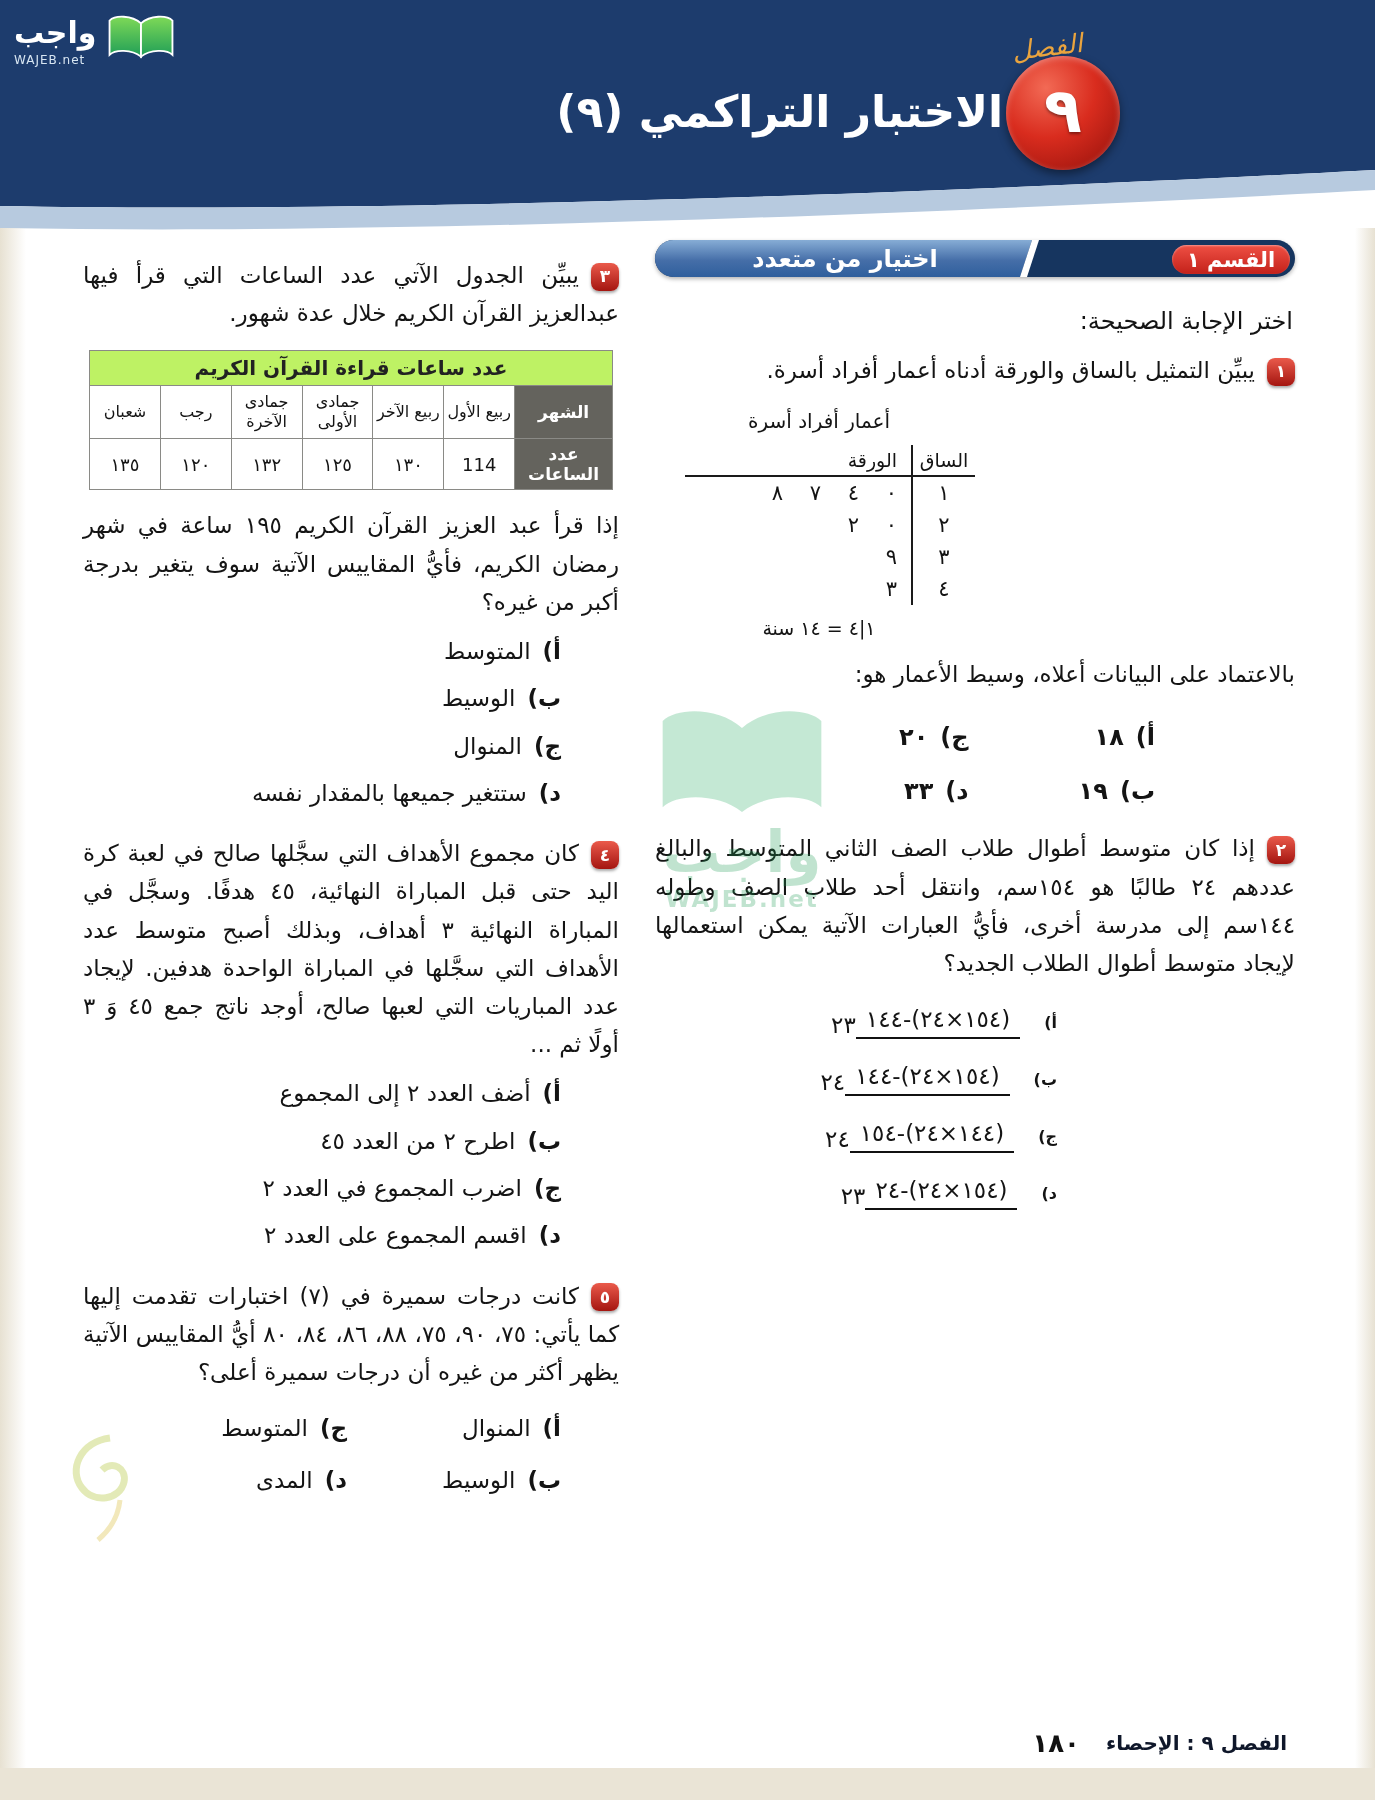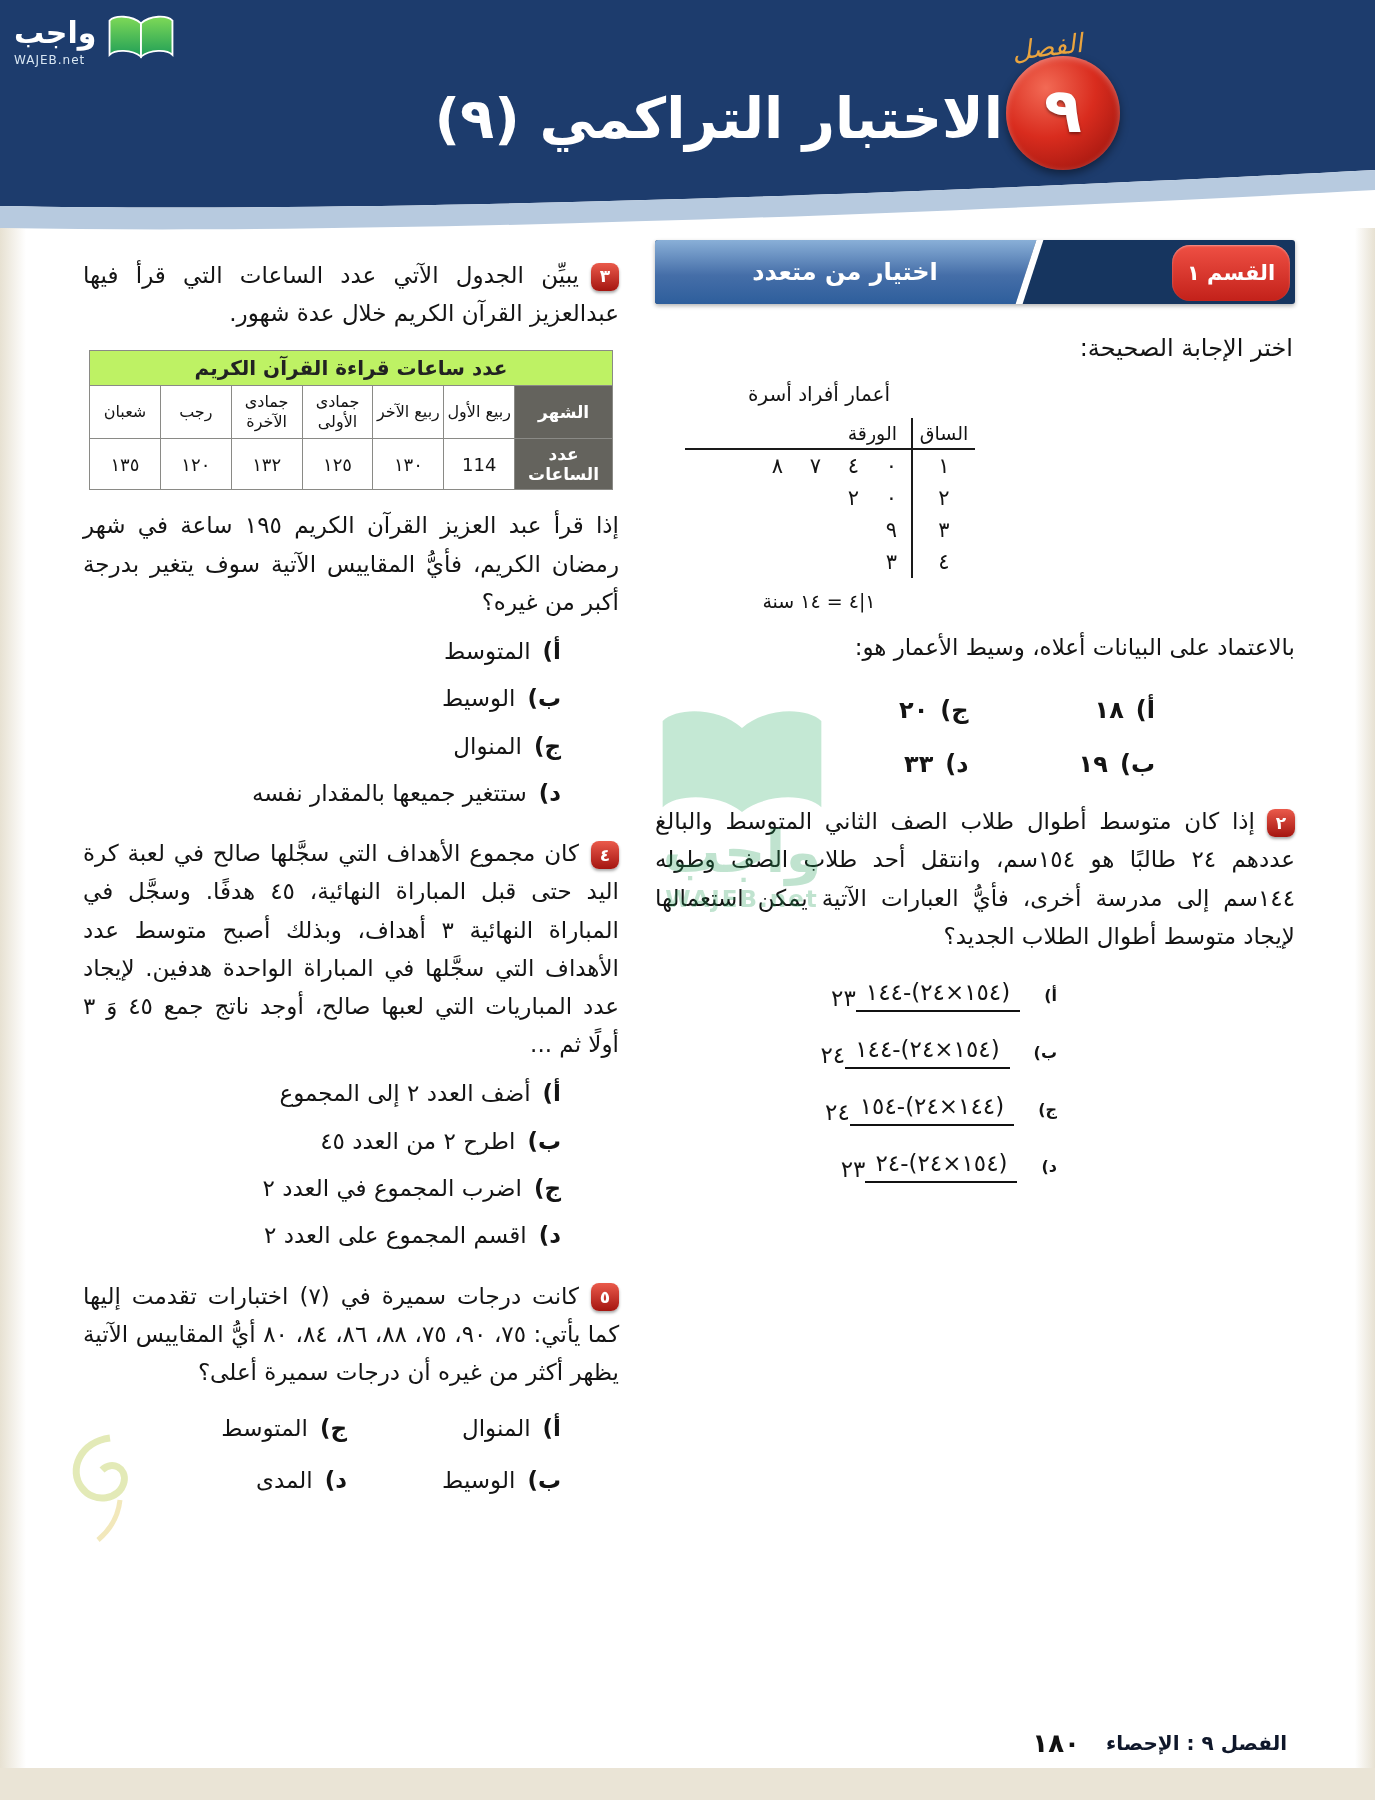--- a/index.html
+++ b/index.html
@@ -18,29 +18,29 @@
   .brand-en { color:#d8e6f2; font-size:12px; letter-spacing:1px; margin-top:5px; }
   .brand-book { width:74px; height:60px; }
   .chapter-word { position:absolute; top:32px; left:1012px; color:#eaa43e; font-size:26px; font-style:italic; transform:rotate(-7deg); z-index:5; }
   .chapter-circle {
     position:absolute; top:56px; left:1006px; width:114px; height:114px; border-radius:50%;
     background:radial-gradient(circle at 35% 28%, #f26a55 0%, #d92c1e 45%, #8f0f0a 100%);
     box-shadow:0 4px 10px rgba(0,0,0,.45), inset 0 2px 6px rgba(255,255,255,.35);
     display:flex; align-items:center; justify-content:center; z-index:4;
   }
   .chapter-circle span { color:#fff; font-size:62px; font-weight:700; text-shadow:0 2px 3px rgba(0,0,0,.4); margin-top:-6px; }
-  .page-title { position:absolute; top:86px; right:372px; color:#ffffff; font-size:56px; font-weight:700; letter-spacing:1px; z-index:4; white-space:nowrap; }
+  .page-title { position:absolute; top:86px; right:372px; color:#ffffff; font-size:44px; font-weight:700; letter-spacing:1px; z-index:4; white-space:nowrap; }
 
   
   .columns { position:absolute; top:240px; right:80px; width:1212px; display:flex; gap:36px; align-items:flex-start; z-index:2; }
   .col-right { width:640px; }
   .col-left { width:536px; }
 
   
-  .section-pill { position:relative; height:64px; border-radius:3px; background:#16355f; overflow:hidden; box-shadow:0 2px 4px rgba(0,0,0,.3); }
+  .section-pill { position:relative; height:37px; border-radius:23px; background:#16355f; overflow:hidden; box-shadow:0 2px 4px rgba(0,0,0,.3); }
   .section-blue { position:absolute; left:-14px; top:-2px; bottom:-2px; width:392px;
     background:linear-gradient(180deg,#8db3da 0%, #456ea8 55%, #2c5d9b 100%);
     transform:skewX(-18deg); border-right:7px solid #ffffff; }
   .section-title { position:absolute; left:40px; top:0; bottom:0; width:300px; display:flex; align-items:center; justify-content:center;
     color:#fff; font-size:24px; font-weight:700; z-index:2; }
   .section-badge { position:absolute; right:5px; top:5px; bottom:3px; width:118px; border-radius:18px;
     background:linear-gradient(180deg,#ef5044,#c3211a); color:#fff; font-weight:700; font-size:21px;
     display:flex; align-items:center; justify-content:center; z-index:2; box-shadow:inset 0 1px 2px rgba(255,255,255,.4); }
 
   
@@ -143,20 +143,21 @@
 
       <div class="section-pill">
         <div class="section-blue"></div>
         <div class="section-title">اختيار من متعدد</div>
         <div class="section-badge">القسم ١</div>
       </div>
 
       <p class="instruction">اختر الإجابة الصحيحة:</p>
 
       <section class="question">
+        <p class="qtext"><span class="qbadge">١</span><span>يبيِّن التمثيل بالساق والورقة أدناه أعمار أفراد أسرة.</span></p>
 
         <div class="stemleaf">
           <div class="sl-title">أعمار أفراد أسرة</div>
           <div class="sl-grid">
             <div class="sl-cell sl-stem sl-head">الساق</div>
             <div class="sl-cell sl-leaves sl-head">الورقة</div>
 
             <div class="sl-cell sl-stem">١</div>
             <div class="sl-cell sl-leaves">٠ ٤ ٧ ٨</div>
             <div class="sl-cell sl-stem">٢</div>

